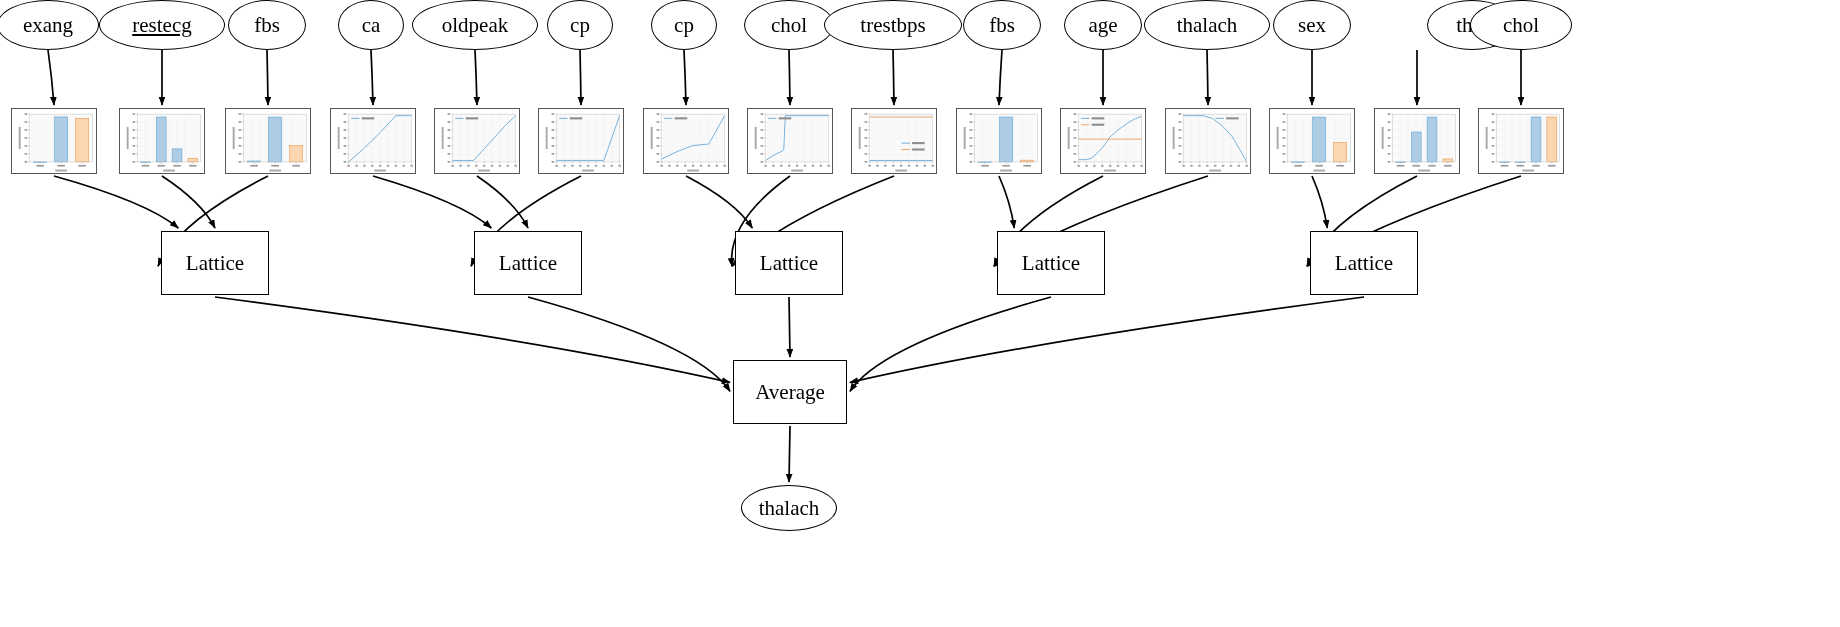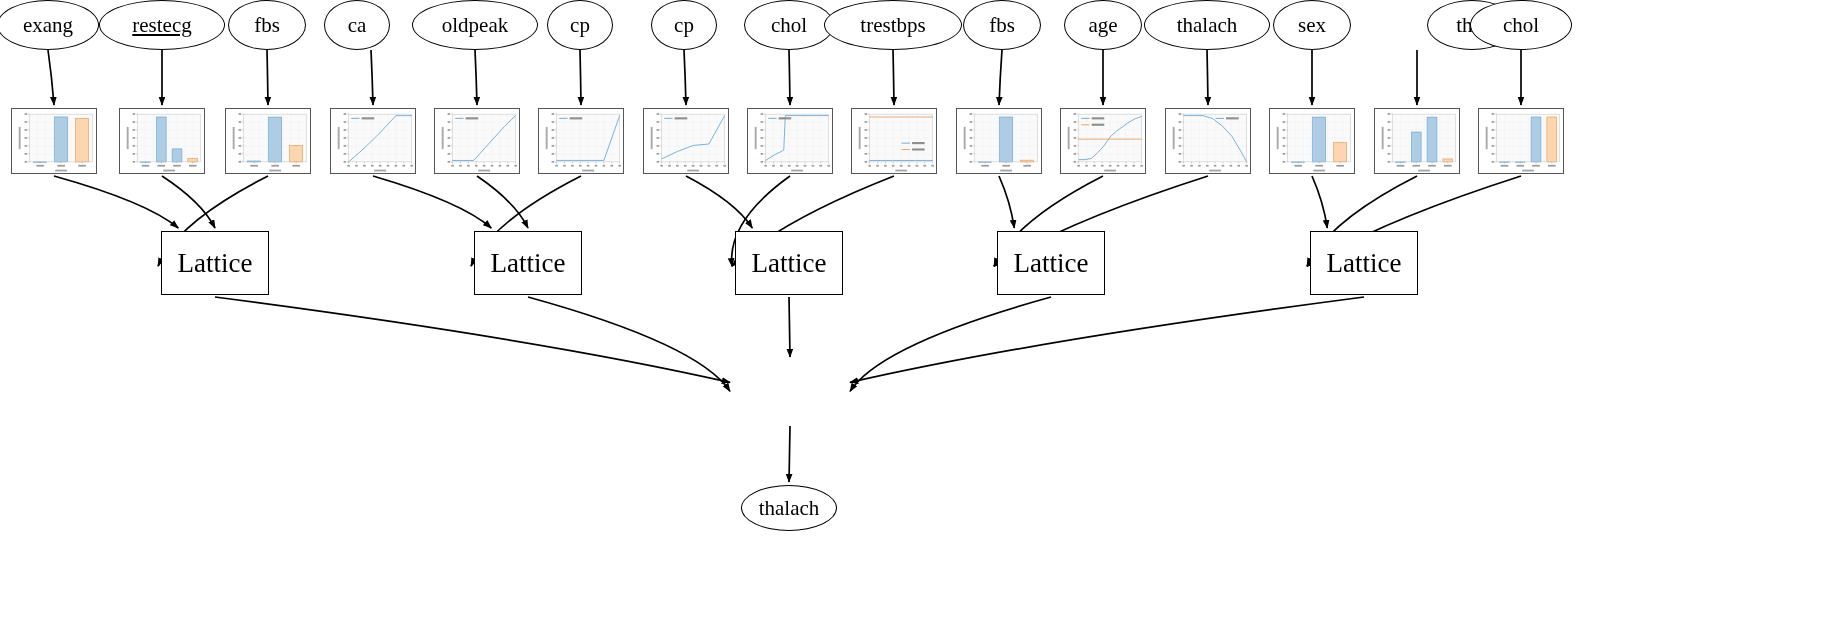--- a/index.html
+++ b/index.html
@@ -10,21 +10,21 @@
 
   .node-ellipse{
     position:absolute;border:1.6px solid #000;border-radius:50%;
     background:#fff;display:flex;align-items:center;justify-content:center;
     font-family:"Liberation Serif", serif;font-size:21px;color:#000;
     box-sizing:border-box;z-index:3;
   }
   .node-box{
     position:absolute;border:1.6px solid #000;background:#fff;
     display:flex;align-items:center;justify-content:center;
-    font-family:"Liberation Serif", serif;font-size:27px;color:#000;
+    font-family:"Liberation Serif", serif;font-size:21px;color:#000;
     box-sizing:border-box;z-index:3;
   }
   .plot-card{
     position:absolute;border:1.4px solid #555;background:#fff;
     box-sizing:border-box;z-index:2;overflow:hidden;
   }
   .plot-card svg{display:block;width:100%;height:100%;}
 </style>
 </head>
 <body>
@@ -80,21 +80,21 @@
   <div id="inputs-layer">
       <div class="node-ellipse" style="left: -3px; top: 0px; width: 102px; height: 50px;">
         <span>exang</span>
       </div>
       <div class="node-ellipse" style="left: 99px; top: 0px; width: 126px; height: 50px; text-decoration: underline;">
         <span>restecg</span>
       </div>
       <div class="node-ellipse" style="left: 228px; top: 0px; width: 78px; height: 50px;">
         <span>fbs</span>
       </div>
-      <div class="node-ellipse" style="left: 324px; top: 0px; width: 66px; height: 50px;">
+      <div class="node-ellipse" style="left: 338px; top: 0px; width: 66px; height: 50px;">
         <span>ca</span>
       </div>
       <div class="node-ellipse" style="left: 412px; top: 0px; width: 126px; height: 50px;">
         <span>oldpeak</span>
       </div>
       <div class="node-ellipse" style="left: 547px; top: 0px; width: 66px; height: 50px;">
         <span>cp</span>
       </div>
       <div class="node-ellipse" style="left: 651px; top: 0px; width: 66px; height: 50px;">
         <span>cp</span>
@@ -908,18 +908,21 @@
         <span>Lattice</span>
       </div>
       <div class="node-box" style="left: 997px; top: 231px; width: 108px; height: 64px;">
         <span>Lattice</span>
       </div>
       <div class="node-box" style="left: 1310px; top: 231px; width: 108px; height: 64px;">
         <span>Lattice</span>
       </div>
     </div>
 
+  <div class="node-box" id="average-node" style="left: 733px; top: 360px; width: 114px; height: 64px;">
+    <span>Average</span>
+  </div>
 
   <div class="node-ellipse" id="output-node" style="left: 741px; top: 485px; width: 96px; height: 46px;">
     <span>thalach</span>
   </div>
 
 </div>
 
 </body></html>

